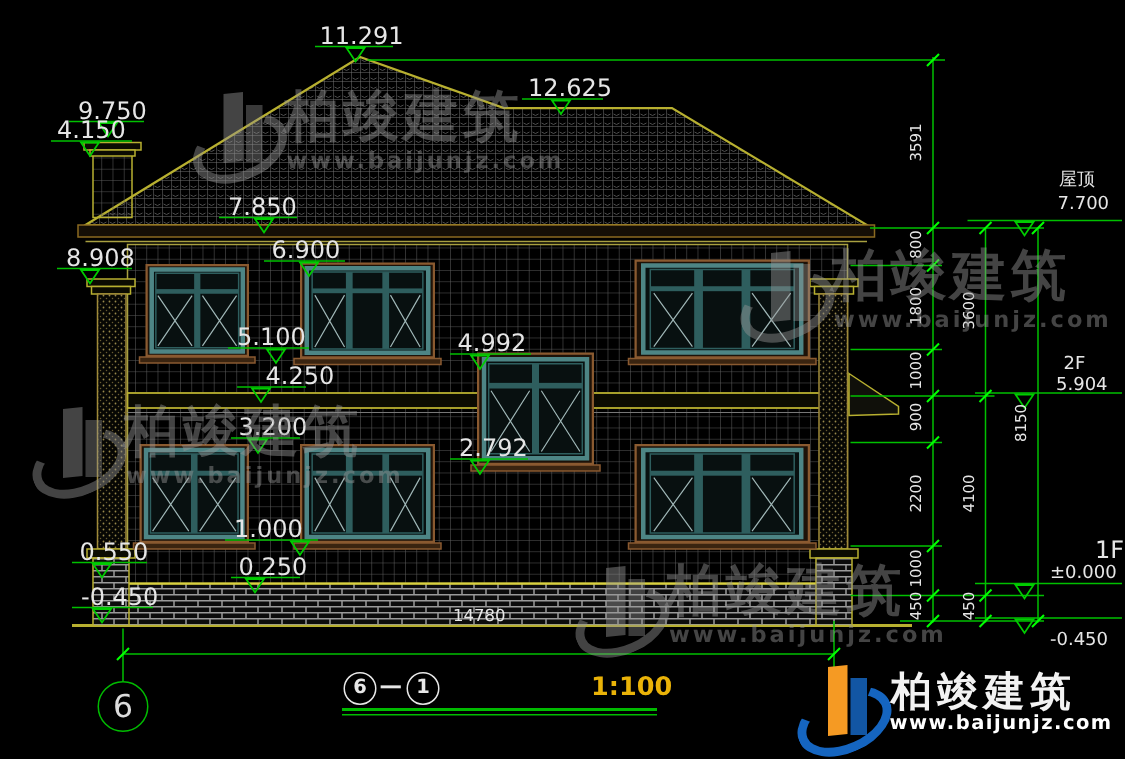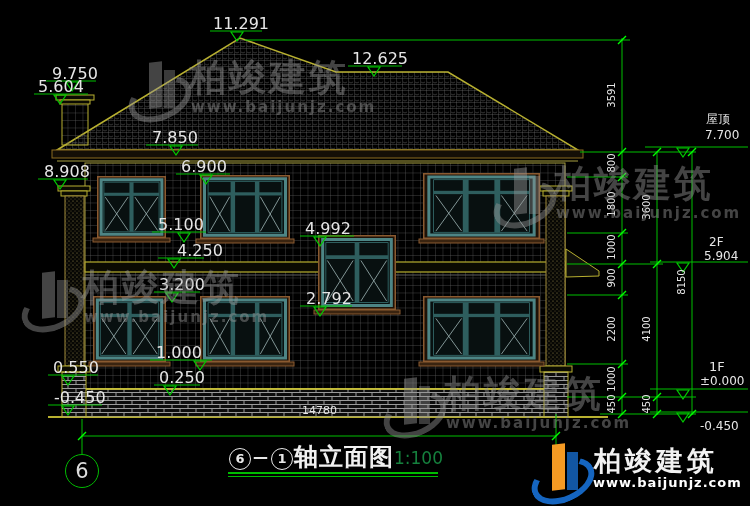--- a/index.html
+++ b/index.html
@@ -24,21 +24,21 @@
   
   .logo-mark .ring{border-color:#1565c0;border-top-color:transparent;}
   .logo-mark .b1{background:#f59a23;}
   .logo-mark .b2{background:#1565c0;}
   .logo-brand{position:absolute;left:594px;top:443px;color:#f2f2f2;font-size:27px;font-weight:bold;letter-spacing:4px;}
   .logo-url{position:absolute;left:593px;top:475px;color:#ffffff;font-size:13px;font-weight:bold;letter-spacing:1px;}
   
   .circled{position:absolute;width:20px;height:20px;border:1.5px solid #e8e8e8;border-radius:50%;
            color:#e8e8e8;font-size:13px;font-weight:bold;text-align:center;line-height:20px;}
   .title-text{position:absolute;color:#f0f0f0;font-size:24px;font-weight:bold;letter-spacing:1px;line-height:24px;}
-  .title-scale{position:absolute;color:#15803d;font-size:17px;font-weight:normal;line-height:17px;}
+  .title-scale{position:absolute;color:#eab308;font-size:17px;font-weight:bold;line-height:17px;}
   .uline{position:absolute;background:#00bb00;}
   .axis-bubble{position:absolute;left:65px;top:454px;width:32px;height:32px;border:1.5px solid #00bb00;
                border-radius:50%;color:#dcdcdc;font-size:21px;text-align:center;line-height:32px;}
 </style>
 </head>
 <body>
 
 <div id="canvas">
 
   <svg width="750" height="506" viewBox="0 0 750 506">
@@ -208,39 +208,39 @@
       <path d="M677 148 L689 148 L683 157 Z"></path>
       <path d="M677 263 L689 263 L683 272 Z"></path>
       <path d="M677 390 L689 390 L683 399 Z"></path>
       <path d="M677 413 L689 413 L683 422 Z"></path>
     </g>
   </svg>
 
   <span class="t" style="left:213px;top:19px">11.291</span>
   <span class="t" style="left:352px;top:54px">12.625</span>
   <span class="t" style="left:52px;top:69px">9.750</span>
-  <span class="t" style="left:38px;top:82px">5.604</span>
+  <span class="t" style="left:38px;top:82px">4.150</span>
   <span class="t" style="left:152px;top:133px">7.850</span>
   <span class="t" style="left:181px;top:162px">6.900</span>
   <span class="t" style="left:44px;top:167px">8.908</span>
   <span class="t" style="left:158px;top:220px">5.100</span>
   <span class="t" style="left:305px;top:224px">4.992</span>
   <span class="t" style="left:177px;top:246px">4.250</span>
   <span class="t" style="left:159px;top:280px">3.200</span>
   <span class="t" style="left:306px;top:294px">2.792</span>
   <span class="t" style="left:156px;top:348px">1.000</span>
   <span class="t" style="left:53px;top:363px">0.550</span>
   <span class="t" style="left:159px;top:373px">0.250</span>
   <span class="t" style="left:54px;top:393px">-0.450</span>
 
   <span class="t cjk" style="left:706px;top:114px;font-size:12px">屋顶</span>
   <span class="t" style="left:705px;top:130px;font-size:12px">7.700</span>
   <span class="t cjk" style="left:709px;top:237px;font-size:12px">2F</span>
   <span class="t" style="left:704px;top:251px;font-size:12px">5.904</span>
-  <span class="t cjk" style="left:709px;top:362px;font-size:13px">1F</span>
+  <span class="t cjk" style="left:730px;top:362px;font-size:16px">1F</span>
   <span class="t" style="left:700px;top:376px;font-size:12px">±0.000</span>
   <span class="t" style="left:700px;top:421px;font-size:12px">-0.450</span>
 
   <span class="vdim" style="left:590px;top:90px">3591</span>
   <span class="vdim" style="left:590px;top:158px">800</span>
   <span class="vdim" style="left:590px;top:199px">1800</span>
   <span class="vdim" style="left:590px;top:242px">1000</span>
   <span class="vdim" style="left:590px;top:273px">900</span>
   <span class="vdim" style="left:590px;top:324px">2200</span>
   <span class="vdim" style="left:590px;top:374px">1000</span>
@@ -290,21 +290,20 @@
     <span class="brand">柏竣建筑</span>
     <span class="url">www.baijunjz.com</span>
   </div>
 
   <div class="axis-bubble">
     <span>6</span>
   </div>
   <span class="circled" style="left:229px;top:448px">6</span>
   <span class="t" style="left:253px;top:452px;font-size:15px;font-weight:bold">—</span>
   <span class="circled" style="left:271px;top:448px">1</span>
-  <span class="title-text" style="left:294px;top:445px">轴立面图</span>
   <span class="title-scale" style="left:394px;top:450px">1:100</span>
   <div class="uline" style="left:228px;top:472px;width:210px;height:2px"></div>
   <div class="uline" style="left:228px;top:476px;width:210px;height:1px"></div>
 
   <div class="bjmark logo-mark" style="left:536px;top:440px">
     <div class="ring"></div>
       <div class="b1"></div>
       <div class="b2"></div>
   </div>
   <span class="logo-brand">柏竣建筑</span>

